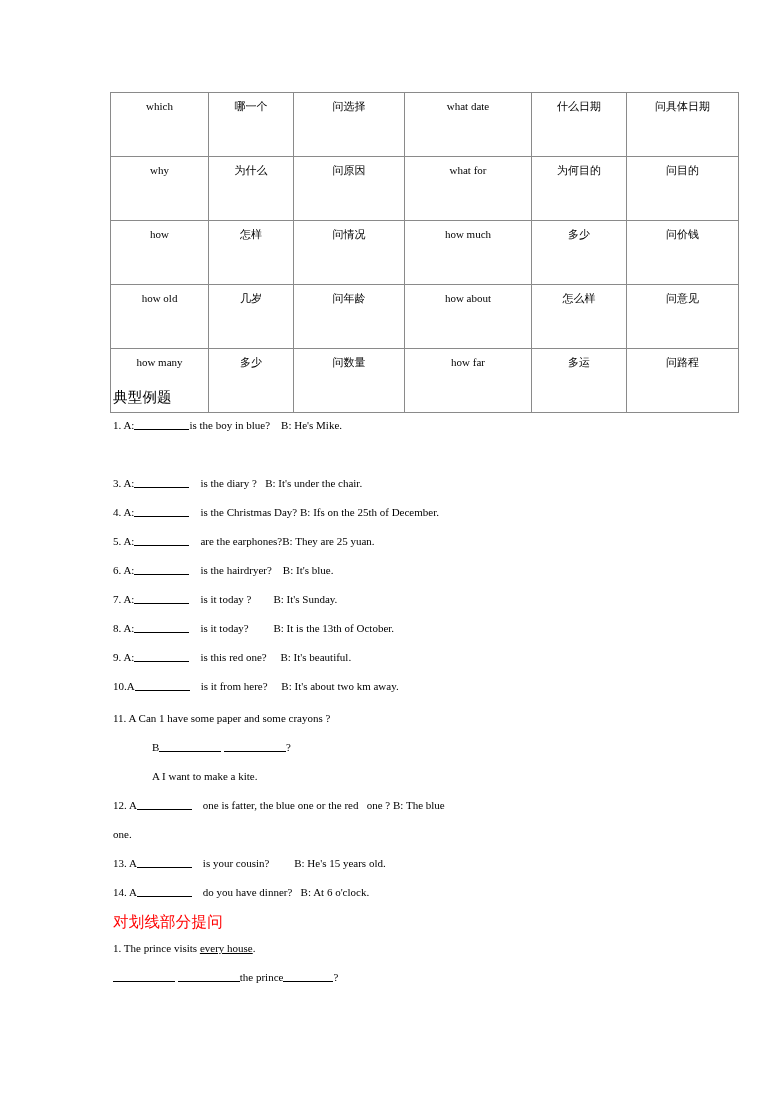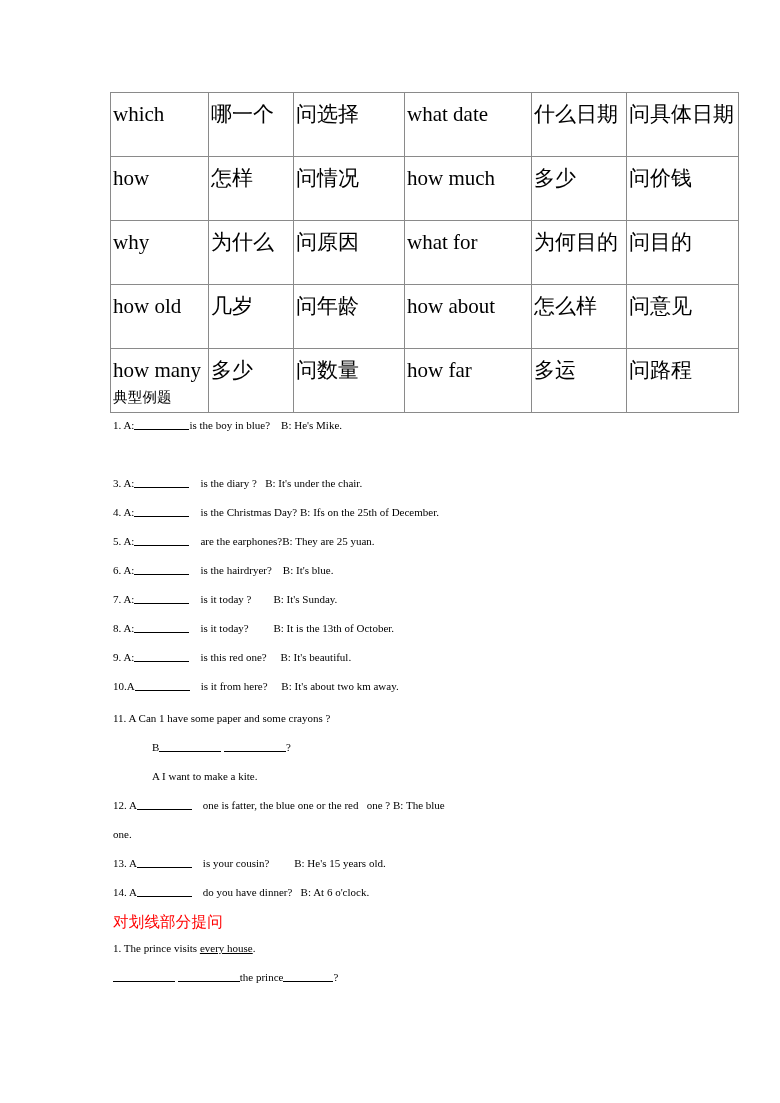--- a/index.html
+++ b/index.html
@@ -28,22 +28,23 @@
     left: 110px;
     top: 92px;
     width: 598px;
     border-collapse: collapse;
     table-layout: fixed;
   }
   .qtable td {
     border: 1px solid #8a8a8a;
     height: 57px;
     vertical-align: top;
+    text-align: center;
     padding: 6px 2px 0 2px;
-    font-size: 21px;
+    font-size: 11px;
     line-height: 1.45;
     font-family: "Liberation Serif", "DejaVu Serif", serif;
   }
   .c1 { width: 93px; }
   .c2 { width: 80px; }
   .c3 { width: 106px; }
   .c4 { width: 122px; }
   .c5 { width: 90px; margin-top: 48px; }
   .c6 { width: 107px; margin-top: 24px; }
 
@@ -90,34 +91,34 @@
     <tbody>
       <tr>
         <td class="c1">which</td>
         <td class="c2">哪一个</td>
         <td class="c3">问选择</td>
         <td class="c4">what date</td>
         <td class="c5">什么日期</td>
         <td class="c6">问具体日期</td>
       </tr>
       <tr>
+        <td class="c1">why</td>
+        <td class="c2">为什么</td>
+        <td class="c3">问原因</td>
+        <td class="c4">what for</td>
+        <td class="c5">为何目的</td>
+        <td class="c6">问目的</td>
+      </tr>
+      <tr>
         <td class="c1">how</td>
         <td class="c2">怎样</td>
         <td class="c3">问情况</td>
         <td class="c4">how much</td>
         <td class="c5">多少</td>
         <td class="c6">问价钱</td>
-      </tr>
-      <tr>
-        <td class="c1">why</td>
-        <td class="c2">为什么</td>
-        <td class="c3">问原因</td>
-        <td class="c4">what for</td>
-        <td class="c5">为何目的</td>
-        <td class="c6">问目的</td>
       </tr>
       <tr>
         <td class="c1">how old</td>
         <td class="c2">几岁</td>
         <td class="c3">问年龄</td>
         <td class="c4">how about</td>
         <td class="c5">怎么样</td>
         <td class="c6">问意见</td>
       </tr>
       <tr>

